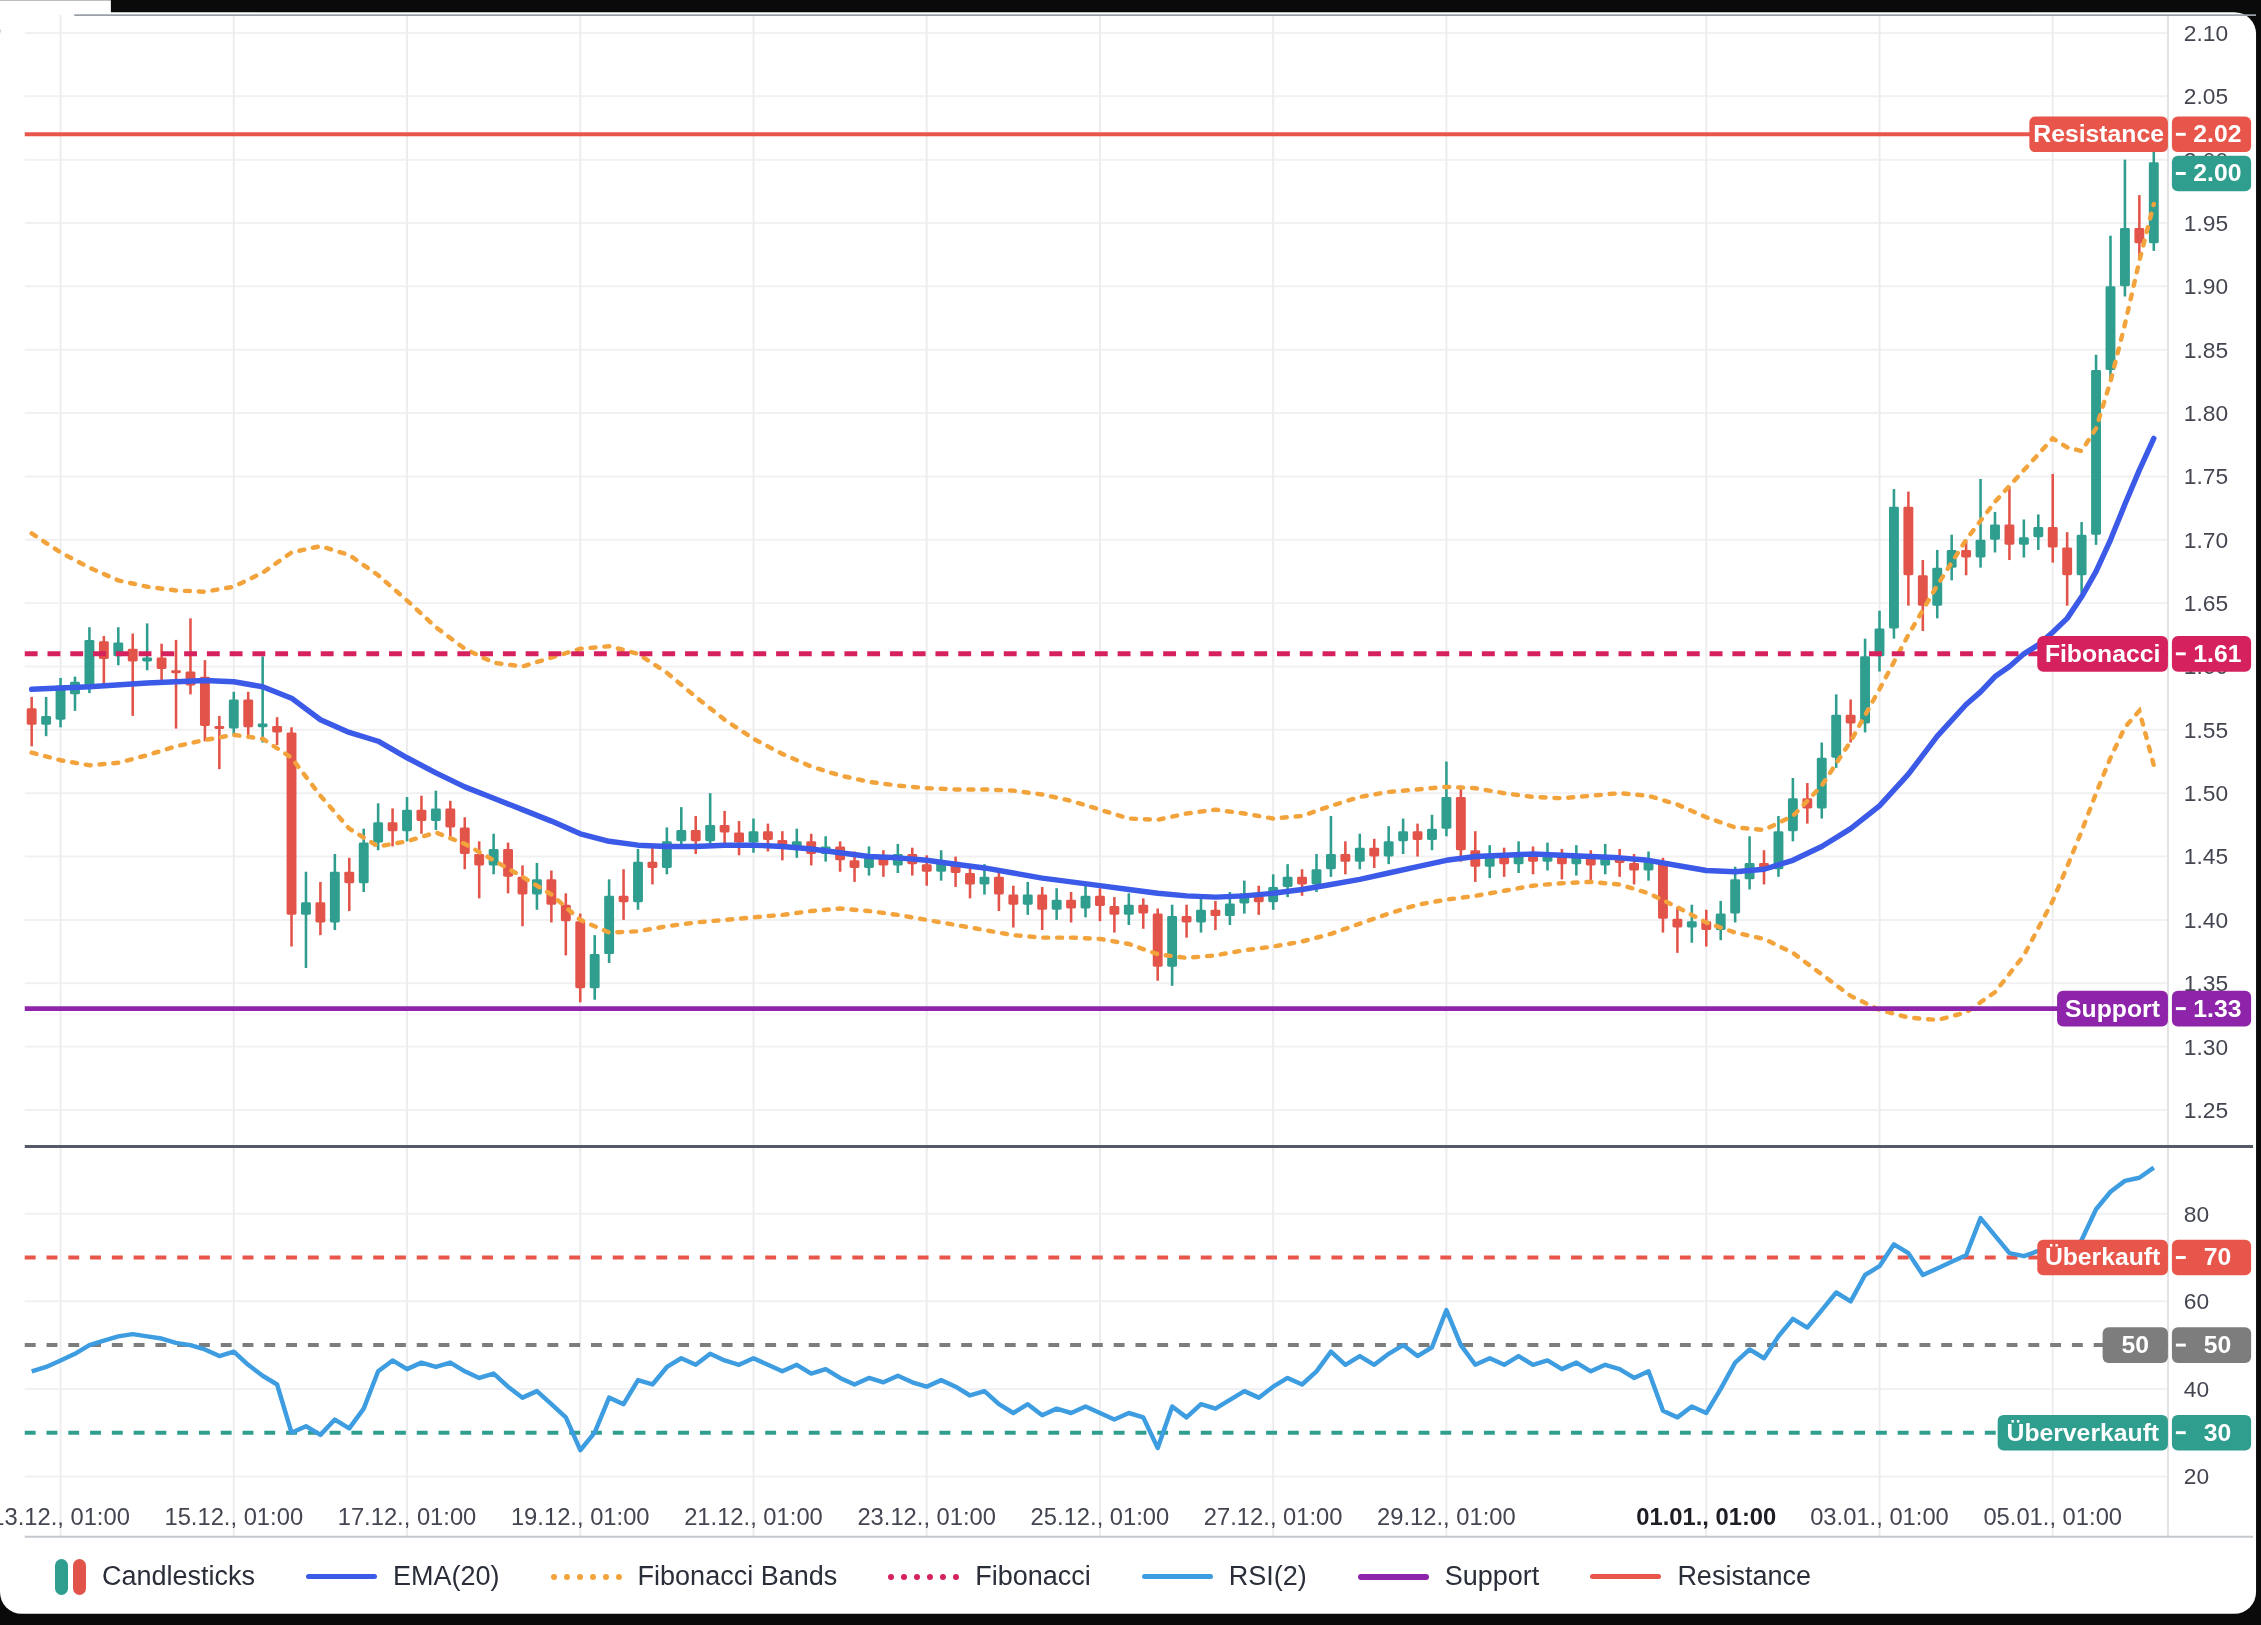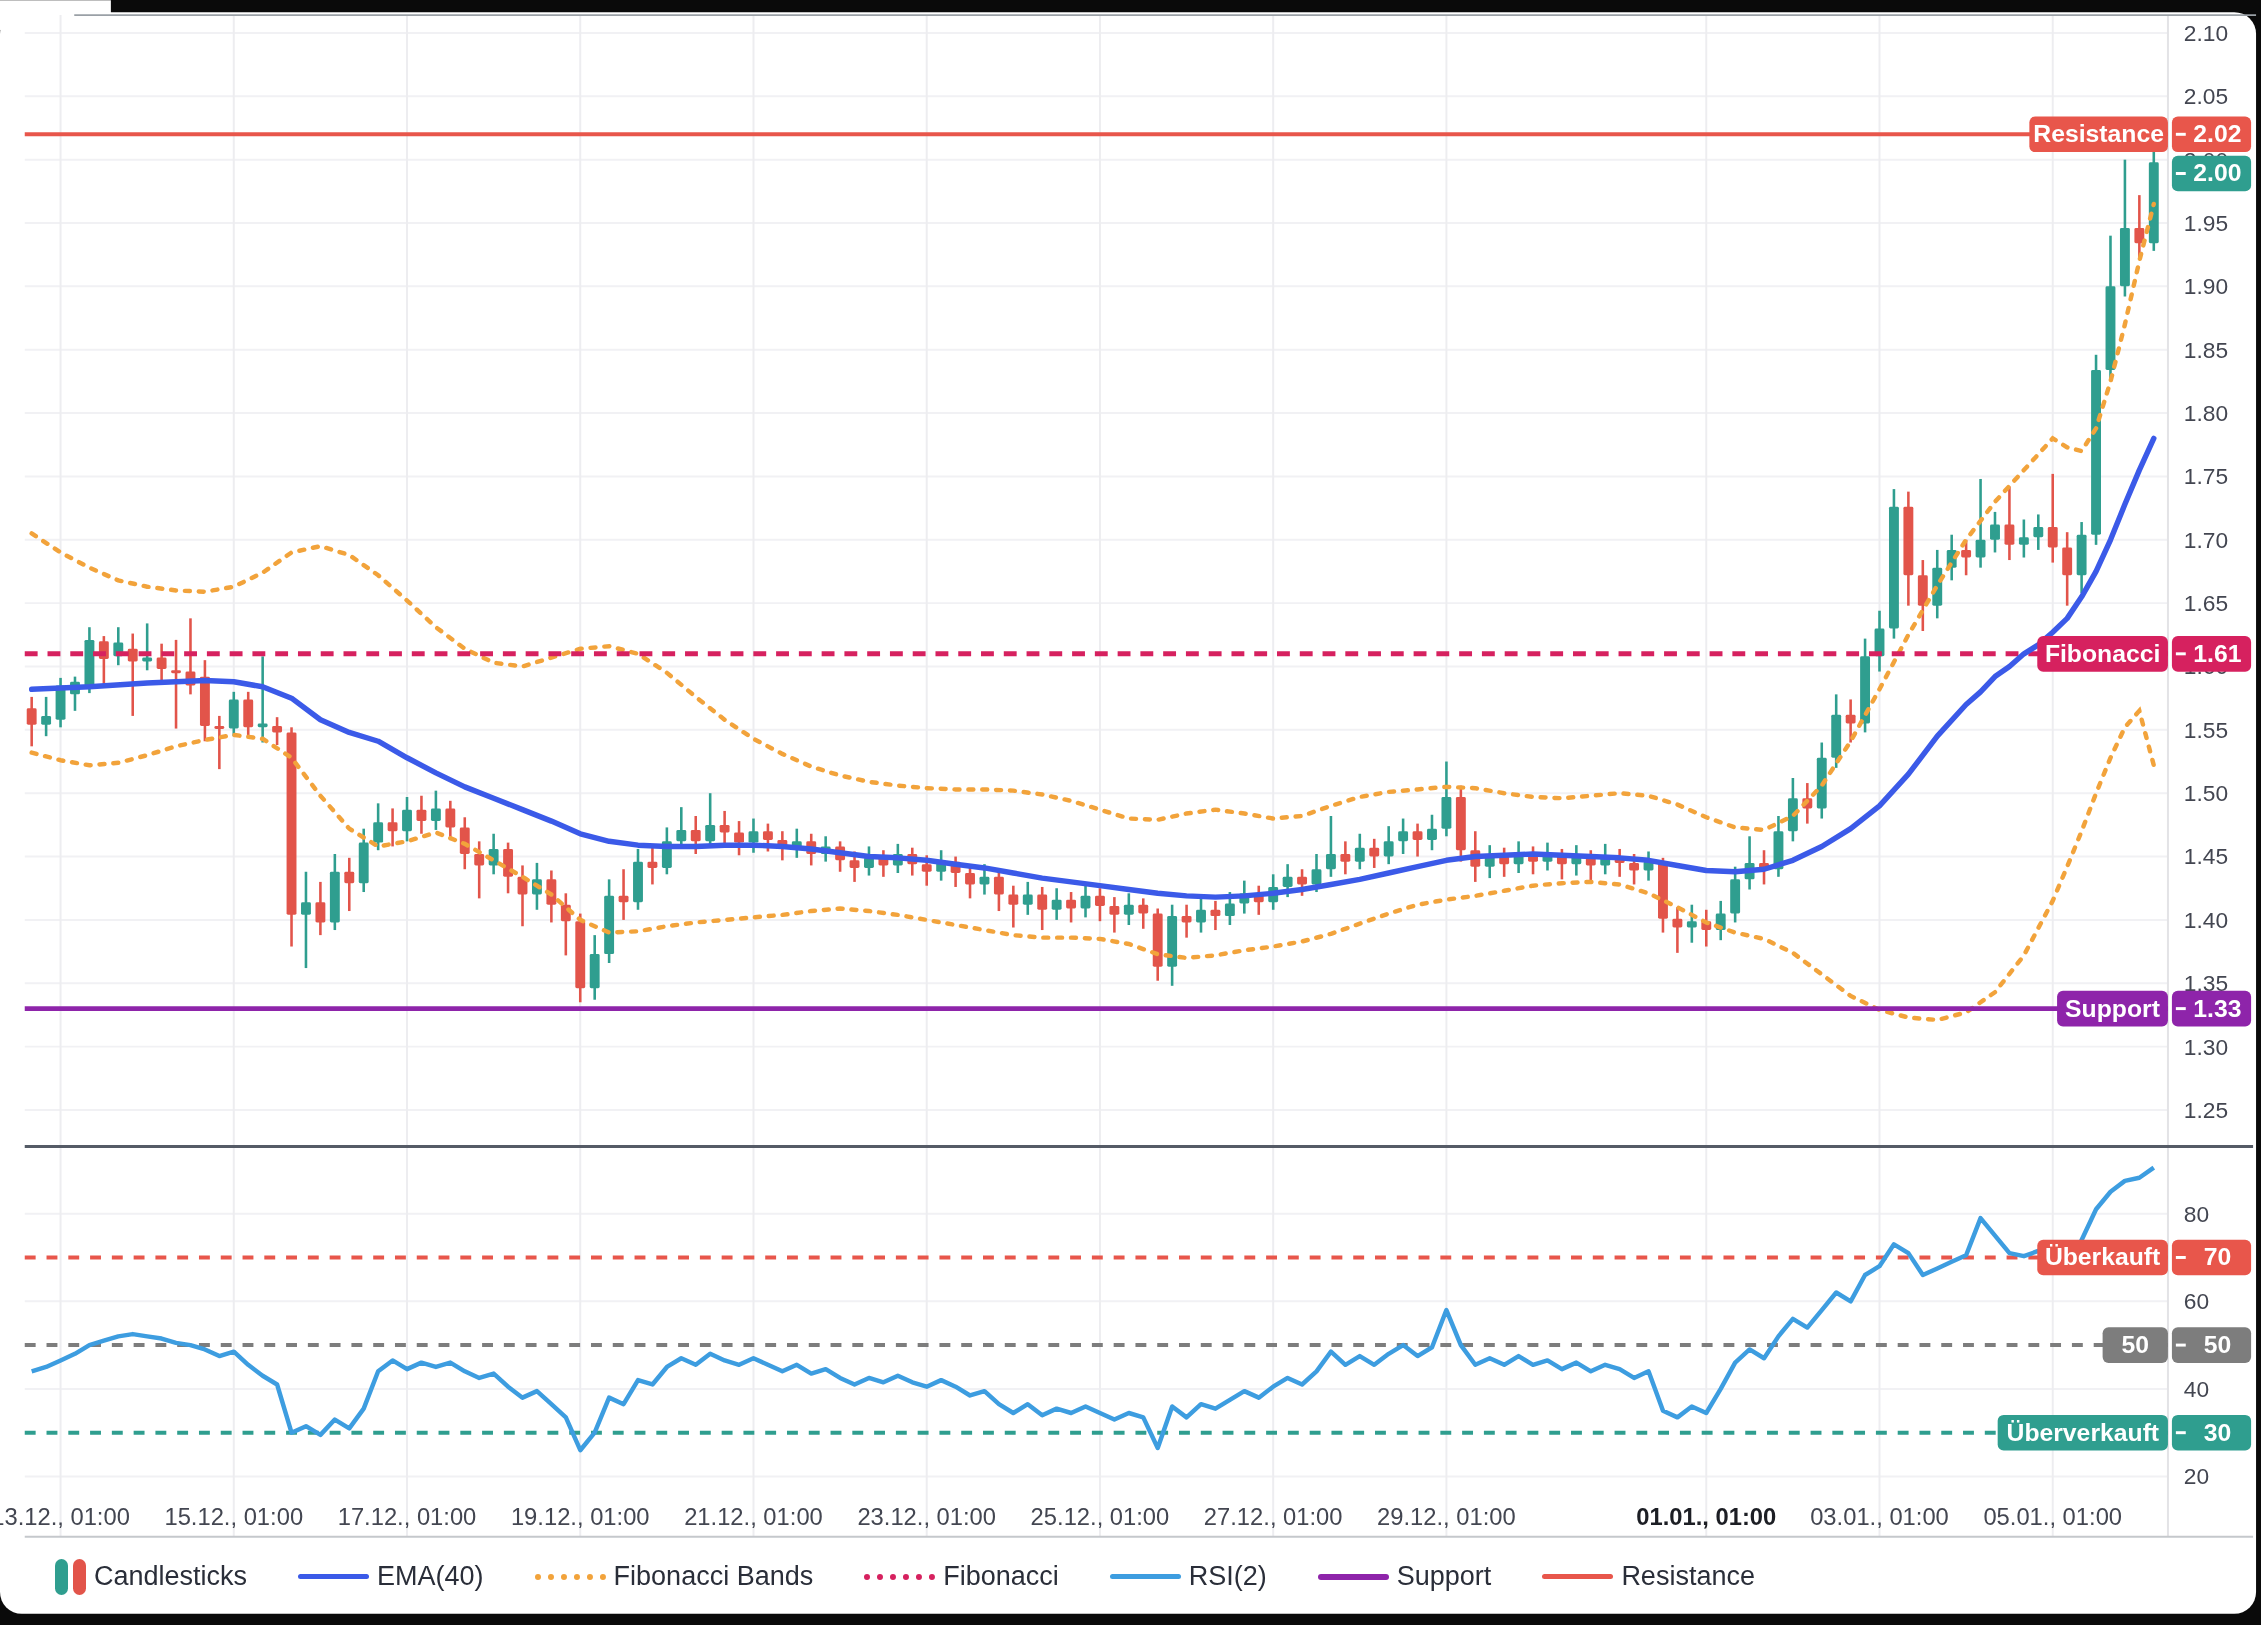--- a/index.html
+++ b/index.html
@@ -1,21 +1,21 @@
 <!DOCTYPE html>
 <html><head>
 <meta charset="utf-8">
 <style>
   html,body{margin:0;padding:0;background:#0a0a0a;width:2261px;height:1626px;overflow:hidden;
     font-family:"Liberation Sans","DejaVu Sans",sans-serif;}
   .stage{position:absolute;left:0;top:0;width:2261px;height:1186px;}
   svg{position:absolute;left:0;top:0;}
   .legend{position:absolute;left:0;top:1542px;width:2247px;height:69px;display:flex;
     align-items:center;padding-left:55px;gap:51px;}
-  .legend-item{display:flex;align-items:center;gap:8px;}
+  .legend-item{display:flex;align-items:center;gap:16px;}
   .legend-label{font-size:27px;color:#2a2e39;}
   .pills{display:flex;gap:5px;align-items:center;}
   .pill{width:13px;height:36px;border-radius:7px;display:inline-block;}
   .sw-line{width:71px;height:5px;border-radius:3px;display:inline-block;}
   .sw-dot{width:71px;height:0;border-top:6px dotted;display:inline-block;}
 </style>
 </head>
 <body>
 
 <div class="stage">
@@ -466,21 +466,21 @@
   <div class="legend">
     <div class="legend-item">
       <span class="pills">
         <span class="pill" style="background:#2f9e8f"></span>
           <span class="pill" style="background:#e2544a"></span>
       </span>
       <span class="legend-label">Candlesticks</span>
     </div>
     <div class="legend-item">
       <span class="sw-line" style="background:#3b5ae8"></span>
-      <span class="legend-label">EMA(40)</span>
+      <span class="legend-label">EMA(20)</span>
     </div>
     <div class="legend-item">
       <span class="sw-dot" style="border-color:#f2a33b"></span>
       <span class="legend-label">Fibonacci Bands</span>
     </div>
     <div class="legend-item">
       <span class="sw-dot" style="border-color:#d6215f"></span>
       <span class="legend-label">Fibonacci</span>
     </div>
     <div class="legend-item">

